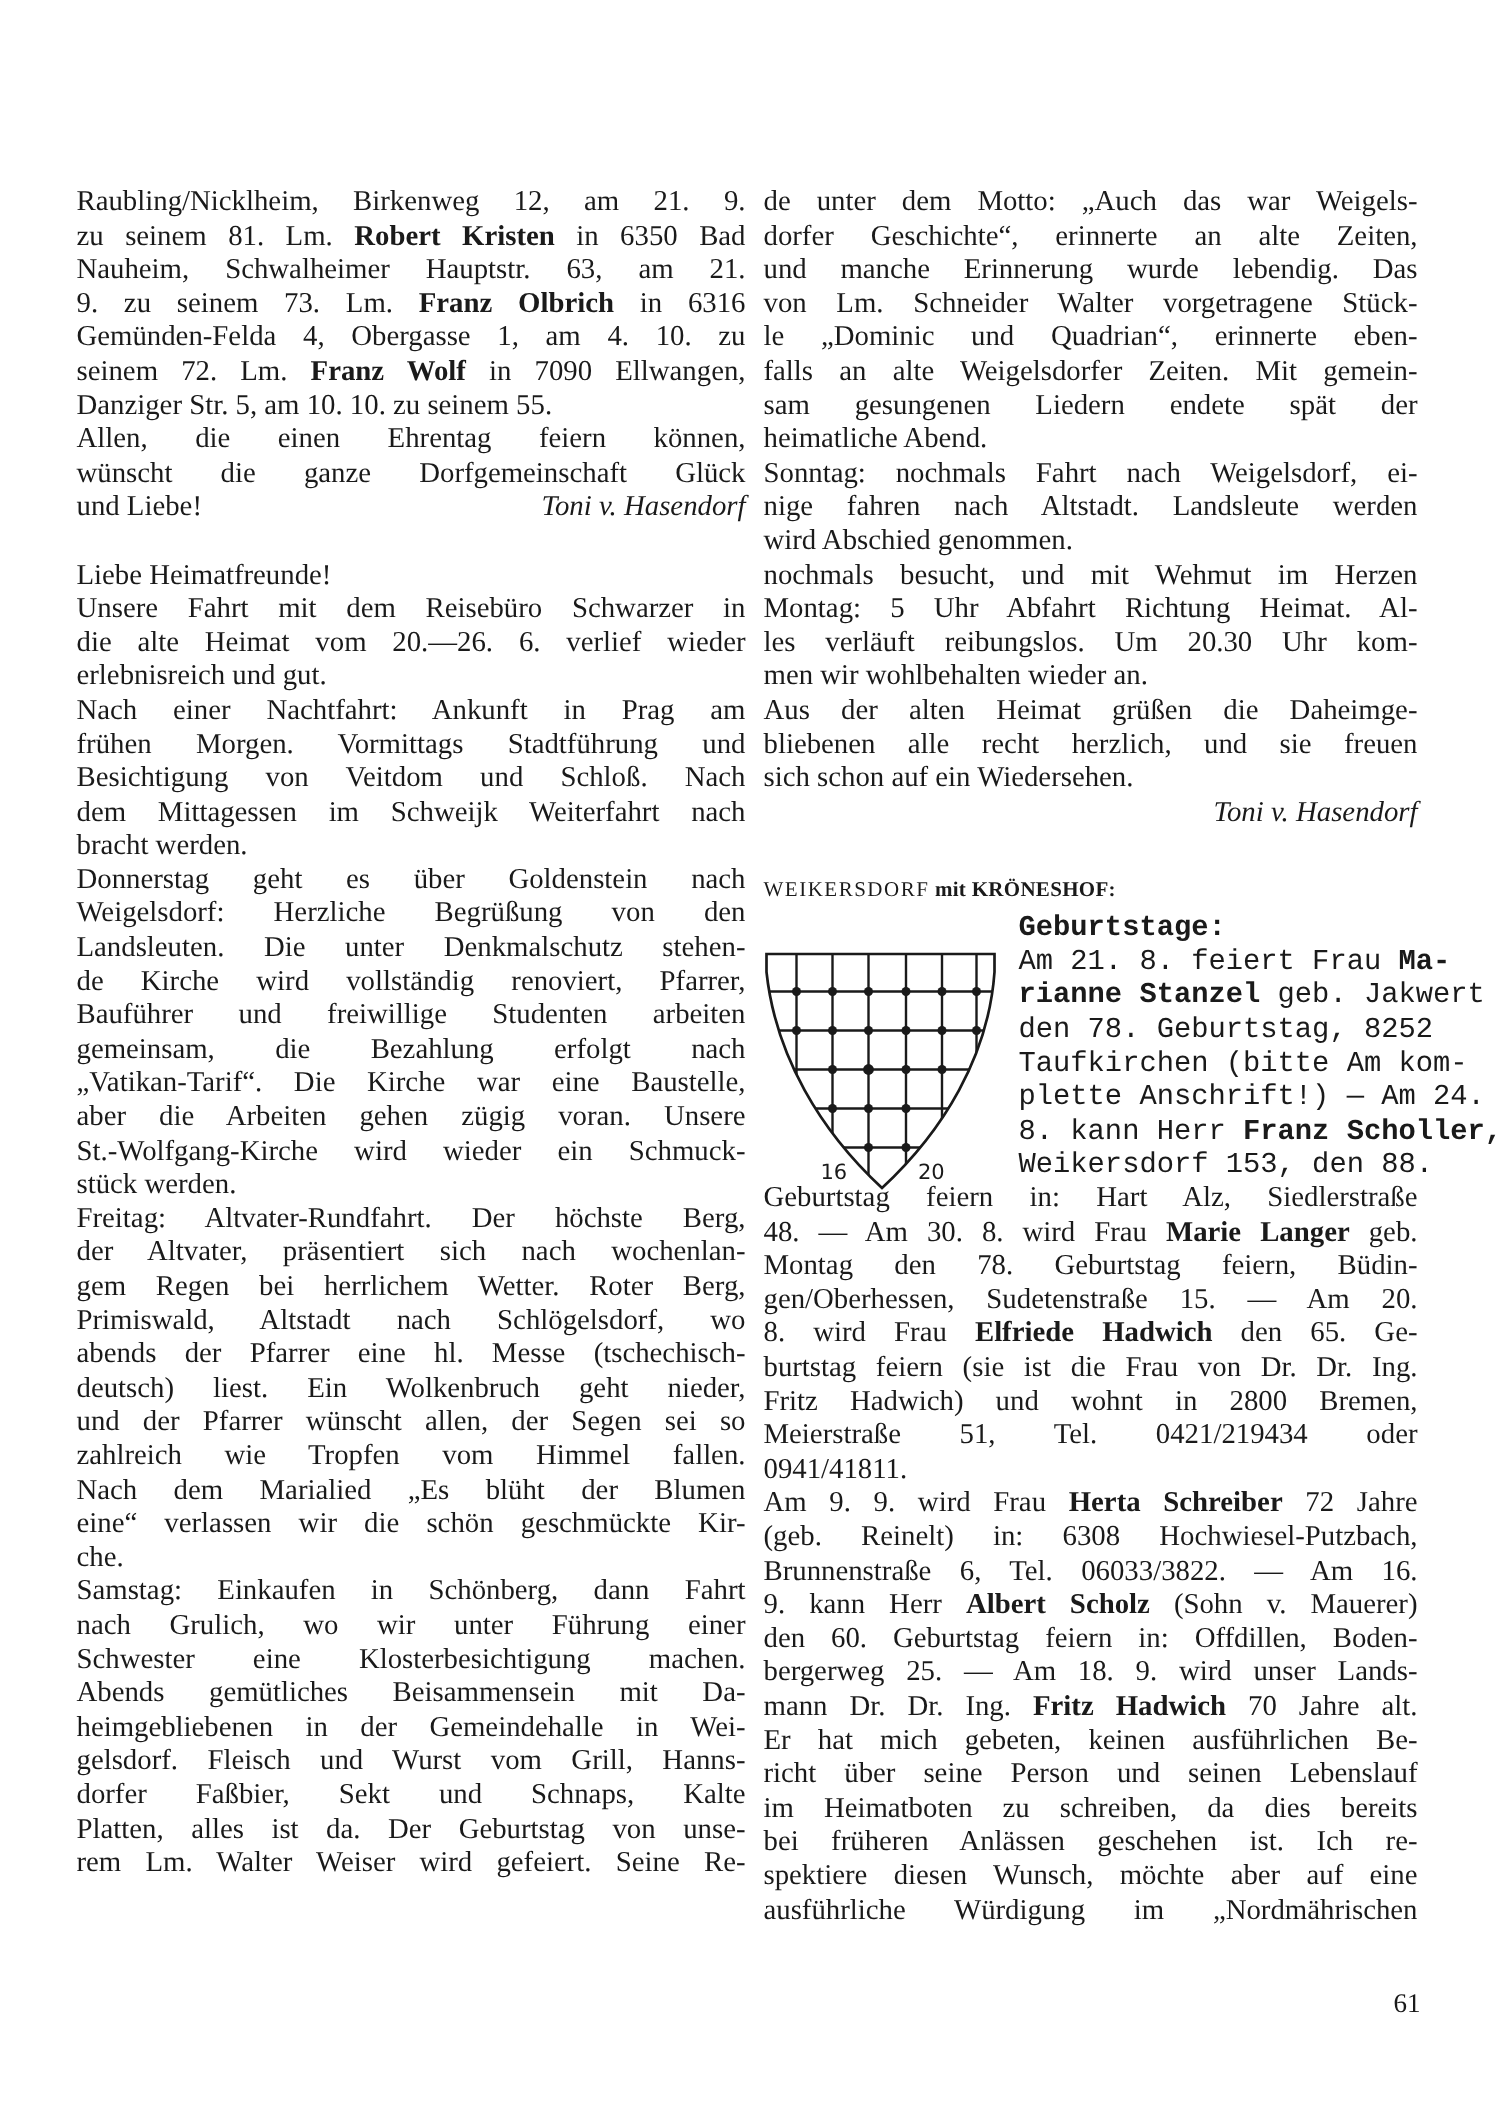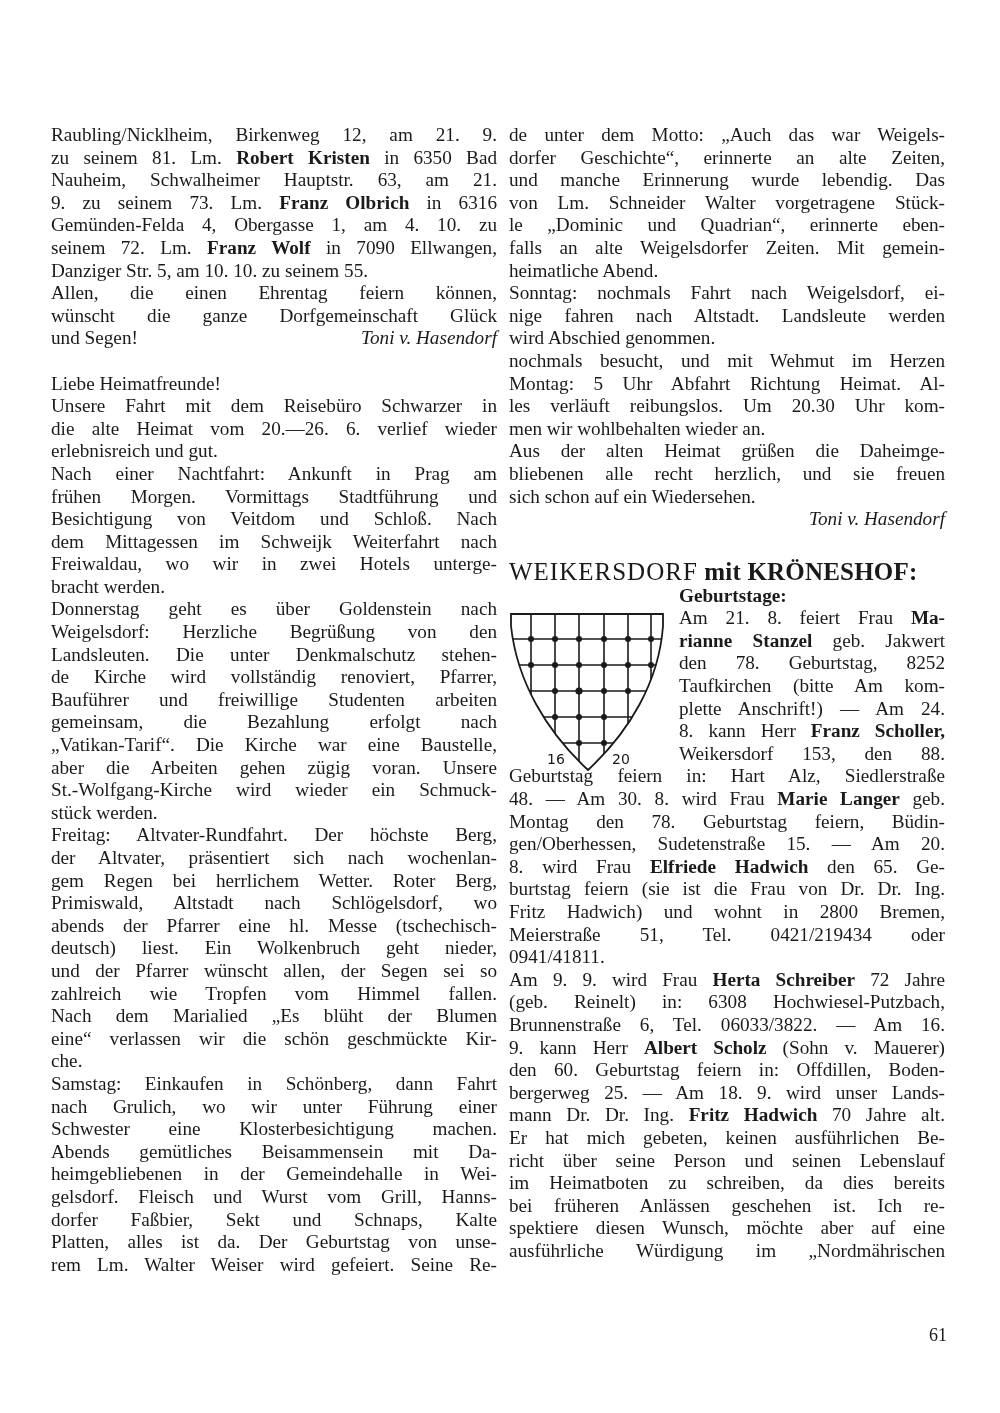--- a/index.html
+++ b/index.html
@@ -8,61 +8,60 @@
   .col { position:absolute; top:124px; width:446px; font-size:19.2px; line-height:22.6px; }
   .col-left { left:51px; }
   .col-right { left:509px; width:436px; }
   .ln { display:block; white-space:nowrap; text-align:justify; text-align-last:justify; height:22.6px; overflow:visible; }
   .ln.last { text-align-last:left; }
   .ln.right { text-align:right; text-align-last:right; }
   .gap { height:22.6px; }
   b { font-weight:bold; }
   .sig { font-style:italic;font-family:Liberation Serif, serif; }
   .sigline { display:flex; justify-content:space-between; white-space:nowrap; height:22.6px; }
-  .heading { font-size:25px; font-weight:bold; white-space:nowrap; height:24px; margin-top:8px; letter-spacing:0.2px; }
+  .heading { font-size:14px; font-weight:bold; white-space:nowrap; height:24px; margin-top:8px; letter-spacing:0.2px; }
   .heading .thin { font-weight:normal; letter-spacing:1px; }
   .wrapblock { position:relative; }
   .shield { position:absolute; left:0; top:27px; width:158px; height:160px; }
-  .indent { margin-left:170px; width:266px; }
+  .indent { margin-left:170px; width:266px;font-family:Liberation Mono, monospace; }
   .pagenum { position:absolute; left:929px; top:1325px; font-size:18px; }
 </style>
 </head>
 <body>
 
 <div class="col col-left">
   <div>
     <span class="ln">Raubling/Nicklheim, Birkenweg 12, am 21. 9.</span>
     <span class="ln"><span>zu seinem 81. Lm. </span><b>Robert Kristen</b><span> in 6350 Bad</span></span>
     <span class="ln">Nauheim, Schwalheimer Hauptstr. 63, am 21.</span>
     <span class="ln"><span>9. zu seinem 73. Lm. </span><b>Franz Olbrich</b><span> in 6316</span></span>
     <span class="ln">Gemünden-Felda 4, Obergasse 1, am 4. 10. zu</span>
     <span class="ln"><span>seinem 72. Lm. </span><b>Franz Wolf</b><span> in 7090 Ellwangen,</span></span>
     <span class="ln last">Danziger Str. 5, am 10. 10. zu seinem 55.</span>
     <span class="ln">Allen, die einen Ehrentag feiern können,</span>
     <span class="ln">wünscht die ganze Dorfgemeinschaft Glück</span>
     <div class="sigline">
-      <span>und Segen!</span>
+      <span>und Liebe!</span>
       <span class="sig">Toni v. Hasendorf</span>
     </div>
   </div>
 
   <div class="gap"></div>
   <span class="ln last">Liebe Heimatfreunde!</span>
 
   <div>
     <span class="ln">Unsere Fahrt mit dem Reisebüro Schwarzer in</span>
     <span class="ln">die alte Heimat vom 20.—26. 6. verlief wieder</span>
     <span class="ln last">erlebnisreich und gut.</span>
   </div>
   <div>
     <span class="ln">Nach einer Nachtfahrt: Ankunft in Prag am</span>
     <span class="ln">frühen Morgen. Vormittags Stadtführung und</span>
     <span class="ln">Besichtigung von Veitdom und Schloß. Nach</span>
     <span class="ln">dem Mittagessen im Schweijk Weiterfahrt nach</span>
-    <span class="ln">Freiwaldau, wo wir in zwei Hotels unterge-</span>
     <span class="ln last">bracht werden.</span>
   </div>
   <div>
     <span class="ln">Donnerstag geht es über Goldenstein nach</span>
     <span class="ln">Weigelsdorf: Herzliche Begrüßung von den</span>
     <span class="ln">Landsleuten. Die unter Denkmalschutz stehen-</span>
     <span class="ln">de Kirche wird vollständig renoviert, Pfarrer,</span>
     <span class="ln">Bauführer und freiwillige Studenten arbeiten</span>
     <span class="ln">gemeinsam, die Bezahlung erfolgt nach</span>
     <span class="ln">„Vatikan-Tarif“. Die Kirche war eine Baustelle,</span>
@@ -97,20 +96,21 @@
 </div>
 
 <div class="col col-right">
   <div>
     <span class="ln">de unter dem Motto: „Auch das war Weigels-</span>
     <span class="ln">dorfer Geschichte“, erinnerte an alte Zeiten,</span>
     <span class="ln">und manche Erinnerung wurde lebendig. Das</span>
     <span class="ln">von Lm. Schneider Walter vorgetragene Stück-</span>
     <span class="ln">le „Dominic und Quadrian“, erinnerte eben-</span>
     <span class="ln">falls an alte Weigelsdorfer Zeiten. Mit gemein-</span>
+    <span class="ln">sam gesungenen Liedern endete spät der</span>
     <span class="ln last">heimatliche Abend.</span>
   </div>
   <div>
     <span class="ln">Sonntag: nochmals Fahrt nach Weigelsdorf, ei-</span>
     <span class="ln">nige fahren nach Altstadt. Landsleute werden</span>
     <span class="ln last">wird Abschied genommen.</span>
     <span class="ln">nochmals besucht, und mit Wehmut im Herzen</span>
   </div>
   <div>
     <span class="ln">Montag: 5 Uhr Abfahrt Richtung Heimat. Al-</span>

